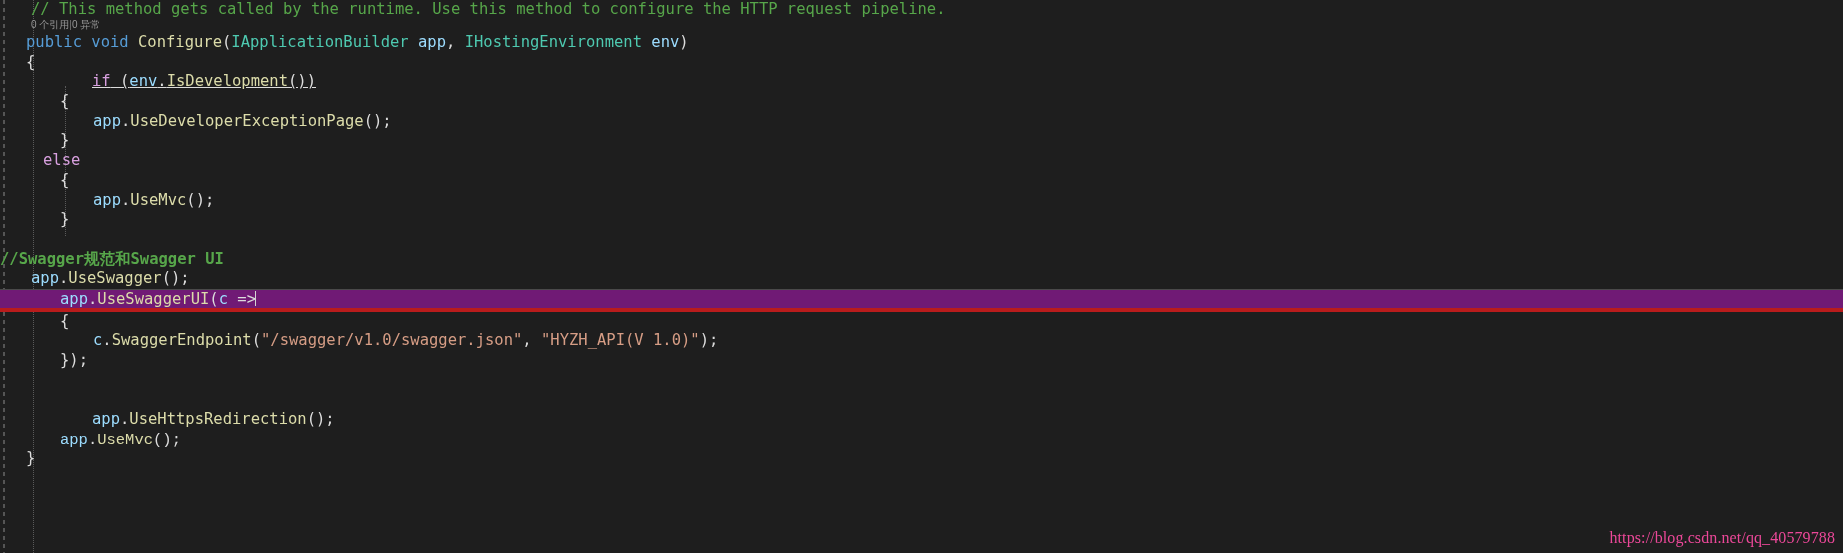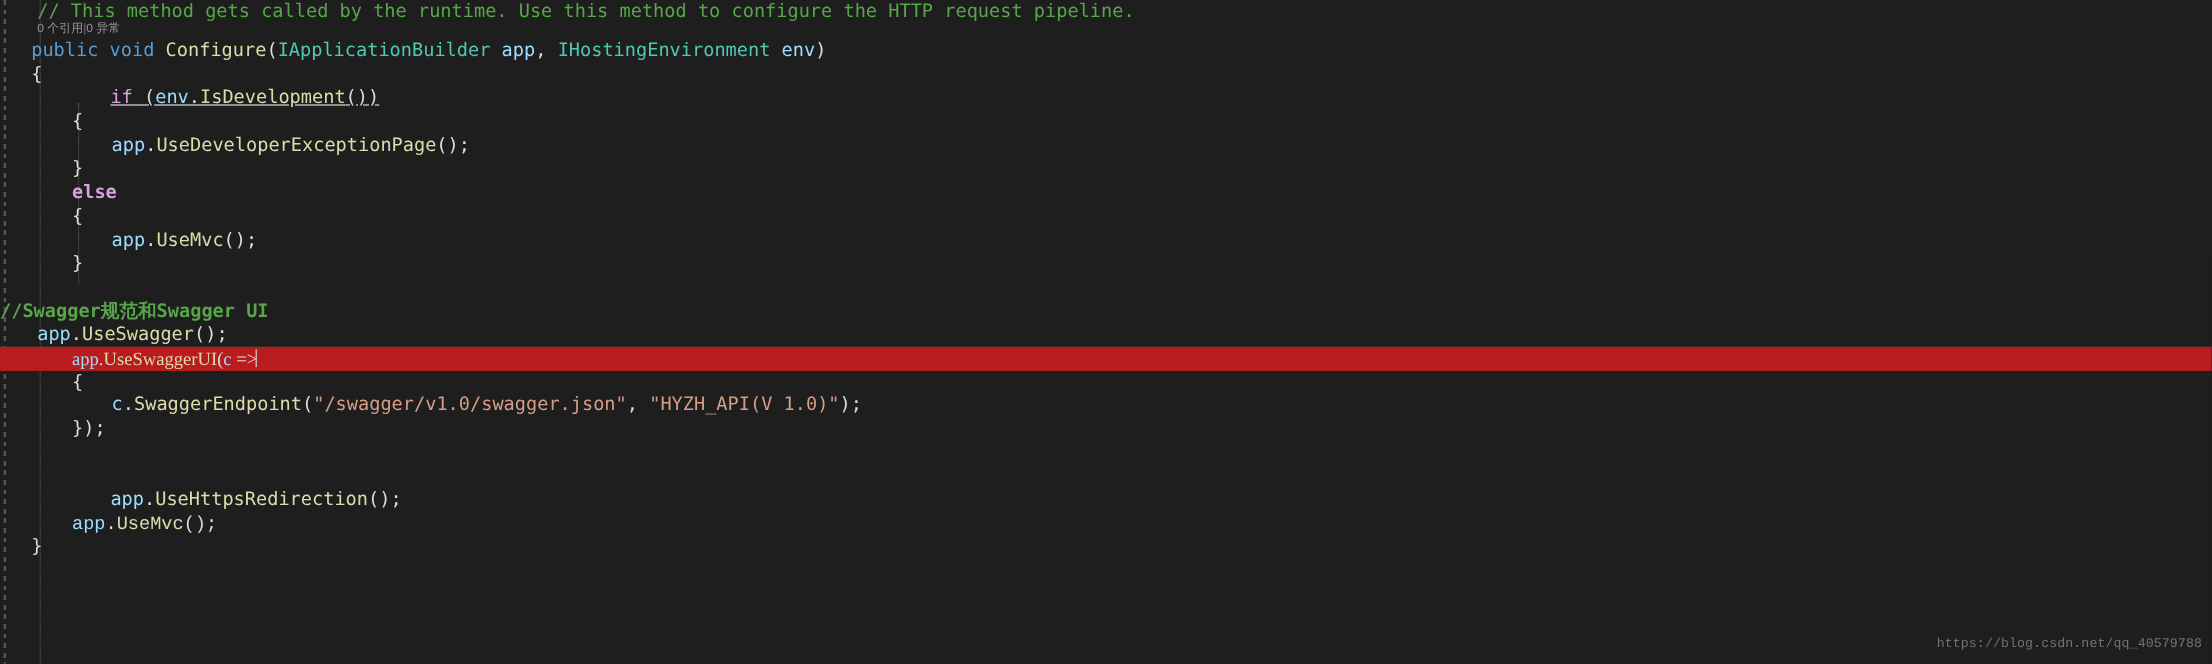--- a/index.html
+++ b/index.html
@@ -54,24 +54,23 @@
   }
 
   .line .txt {
     display: inline-block;
     white-space: pre;
   }
 
   
   .line.current {
     border-top: 1px solid #4a4a4a;
-    border-bottom: 1px solid #b91c1c;
+    border-bottom: 4px solid #b91c1c;
     height: 17.7px;
-    background: #b91c1c;
-    font-family: Liberation Serif, serif;
+    background: #701a75;
   }
 
   
   .caret {
     display: inline-block;
     width: 1px;
     height: 15px;
     background: #d4d4d4;
     vertical-align: -2px;
     margin-left: -1px;
@@ -105,23 +104,23 @@
     white-space: pre;
     line-height: 16px;
   }
   .codelens .sep { color: #777777; }
 
   
   .watermark {
     position: absolute;
     right: 8px;
     bottom: 5px;
-    font-family: Liberation Mono, monospace;
-    font-size: 11px;
-    color: #737373;
+    font-family: Liberation Serif, serif;
+    font-size: 16px;
+    color: #ec4899;
     letter-spacing: 0.1px;
   }
 </style>
 </head>
 <body>
 
 <div id="editor">
 
   <div class="change-margin"></div>
 
@@ -139,21 +138,21 @@
     <div class="line"><span class="txt" style="padding-left:26px;"><span class="punct">{</span></span></div>
 
     <div class="line"><span class="txt" style="padding-left:92px;text-decoration:underline;"><span class="ctrl">if</span><span class="punct"> (</span><span class="ident">env</span><span class="punct">.</span><span class="method">IsDevelopment</span><span class="punct">())</span></span></div>
 
     <div class="line"><span class="txt" style="padding-left:60px;"><span class="punct">{</span></span></div>
 
     <div class="line"><span class="txt" style="padding-left:93px;"><span class="ident">app</span><span class="punct">.</span><span class="method">UseDeveloperExceptionPage</span><span class="punct">();</span></span></div>
 
     <div class="line"><span class="txt" style="padding-left:60px;"><span class="punct">}</span></span></div>
 
-    <div class="line"><span class="txt" style="padding-left:60px;font-weight:bold;"><span class="ctrl">else</span></span></div>
+    <div class="line"><span class="txt" style="padding-left:43px;"><span class="ctrl">else</span></span></div>
 
     <div class="line"><span class="txt" style="padding-left:60px;"><span class="punct">{</span></span></div>
 
     <div class="line"><span class="txt" style="padding-left:93px;"><span class="ident">app</span><span class="punct">.</span><span class="method">UseMvc</span><span class="punct">();</span></span></div>
 
     <div class="line"><span class="txt" style="padding-left:60px;"><span class="punct">}</span></span></div>
 
     <div class="line"><span class="txt"></span></div>
 
     <div class="line"><span class="txt" style="font-weight:bold;"><span class="cmt">//Swagger规范和Swagger UI</span></span></div>

